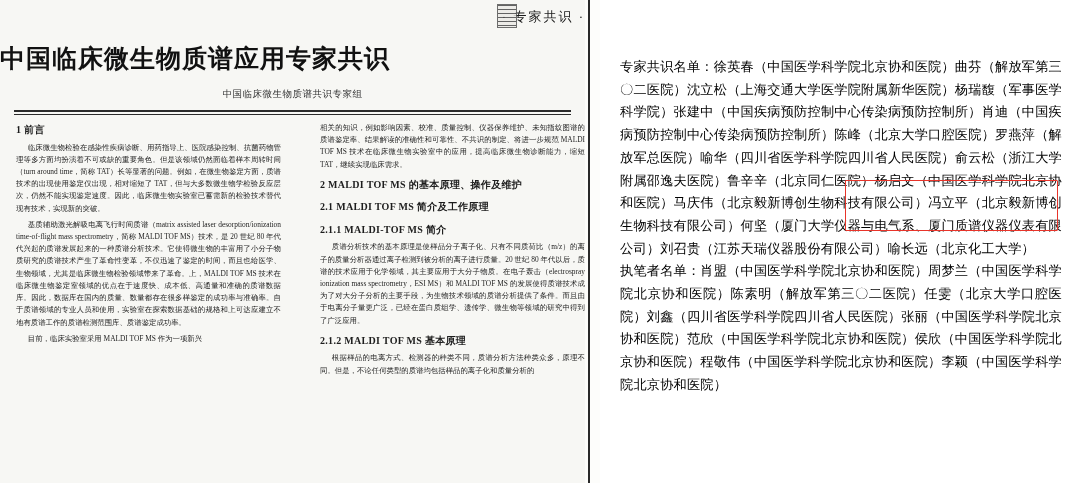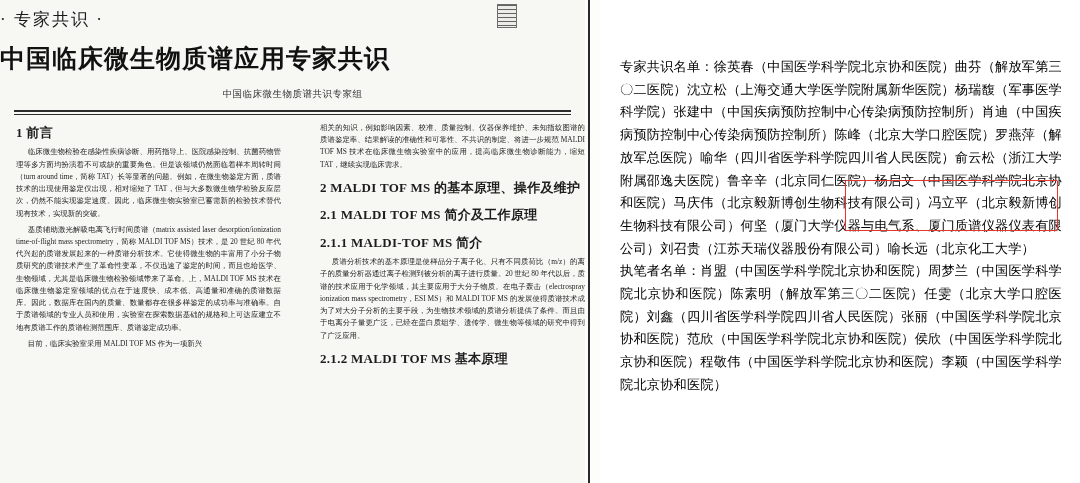--- a/index.html
+++ b/index.html
@@ -20,22 +20,22 @@
   .left-page {
     position: absolute;
     left: 0; top: 0;
     width: 585px; height: 483px;
     background: #f7f7f4;
     overflow: hidden;
   }
   .page-running-head {
     position: absolute;
     top: 8px; left: 0; width: 585px;
-    text-align: left;
-    font-size: 17px;
+    text-align: right;
+    font-size: 13px;
     color: #1a1a1a;
     letter-spacing: 2px;
   }
   .head-icon {
     position: absolute;
     right: 68px; top: 4px;
     width: 20px; height: 24px;
     border: 1px solid #555;
     background:
       repeating-linear-gradient(180deg, #4a4a4a 0 1px, transparent 1px 4px);
@@ -84,21 +84,21 @@
     width: 265px;
     font-size: 7.4px;
     line-height: 1.65;
     color: #1d1d1d;
     text-align: justify;
   }
   .col.left { left: 16px; }
   .col.right { left: 320px; }
   .sec-head {
     font-weight: 700;
-    font-size: 13px;
+    font-size: 10px;
     margin: 6px 0 3px;
     letter-spacing: .3px;
   }
   .sec-head.first { margin-top: 0; }
   .para { margin: 0 0 4px; text-indent: 1.6em; }
   .para.noind { text-indent: 0; }
   .blurry { filter: blur(.25px); }
 
   
   .v-sep {
@@ -156,20 +156,21 @@
       <p class="para">目前，临床实验室采用 MALDI TOF MS 作为一项新兴</p>
     </div>
 
     <div class="col right blurry">
       <p class="para noind">相关的知识，例如影响因素、校准、质量控制、仪器保养维护、未知指纹图谱的质谱鉴定率、结果解读的准确性和可靠性、不共识的制定、将进一步规范 MALDI TOF MS 技术在临床微生物实验室中的应用，提高临床微生物诊断能力，缩短 TAT，继续实现临床需求。</p>
       <div class="sec-head">2  MALDI TOF MS 的基本原理、操作及维护</div>
       <div class="sec-head">2.1  MALDI TOF MS 简介及工作原理</div>
       <div class="sec-head">2.1.1  MALDI-TOF MS 简介</div>
       <p class="para">质谱分析技术的基本原理是使样品分子离子化、只有不同质荷比（m/z）的离子的质量分析器通过离子检测到被分析的离子进行质量。20 世纪 80 年代以后，质谱的技术应用于化学领域，其主要应用于大分子物质。在电子轰击（electrospray ionization mass spectrometry，ESI MS）和 MALDI TOF MS 的发展使得质谱技术成为了对大分子分析的主要手段，为生物技术领域的质谱分析提供了条件。而且由于电离分子量更广泛，已经在蛋白质组学、遗传学、微生物等领域的研究中得到了广泛应用。</p>
       <div class="sec-head">2.1.2  MALDI TOF MS 基本原理</div>
+      <p class="para">根据样品的电离方式、检测器的种类不同，质谱分析方法种类众多，原理不同。但是，不论任何类型的质谱均包括样品的离子化和质量分析的</p>
     </div>
   </div>
 
   <div class="v-sep"></div>
 
   <div class="right-panel">
     <div class="list-block">
       <p>专家共识名单：徐英春（中国医学科学院北京协和医院）曲芬（解放军第三〇二医院）沈立松（上海交通大学医学院附属新华医院）杨瑞馥（军事医学科学院）张建中（中国疾病预防控制中心传染病预防控制所）肖迪（中国疾病预防控制中心传染病预防控制所）陈峰（北京大学口腔医院）罗燕萍（解放军总医院）喻华（四川省医学科学院四川省人民医院）俞云松（浙江大学附属邵逸夫医院）鲁辛辛（北京同仁医院）杨启文（中国医学科学院北京协和医院）马庆伟（北京毅新博创生物科技有限公司）冯立平（北京毅新博创生物科技有限公司）何坚（厦门大学仪器与电气系、厦门质谱仪器仪表有限公司）刘召贵（江苏天瑞仪器股份有限公司）喻长远（北京化工大学）</p>
       <p>执笔者名单：肖盟（中国医学科学院北京协和医院）周梦兰（中国医学科学院北京协和医院）陈素明（解放军第三〇二医院）任雯（北京大学口腔医院）刘鑫（四川省医学科学院四川省人民医院）张丽（中国医学科学院北京协和医院）范欣（中国医学科学院北京协和医院）侯欣（中国医学科学院北京协和医院）程敬伟（中国医学科学院北京协和医院）李颖（中国医学科学院北京协和医院）</p>
     </div>

